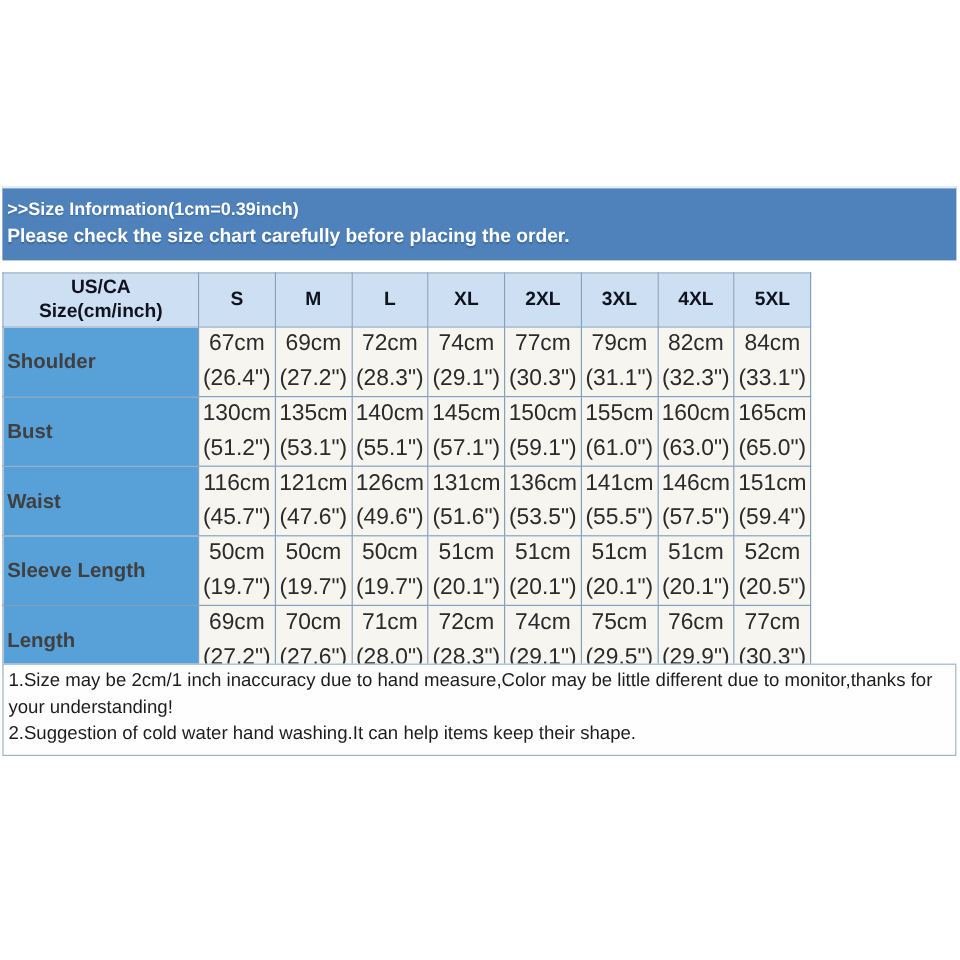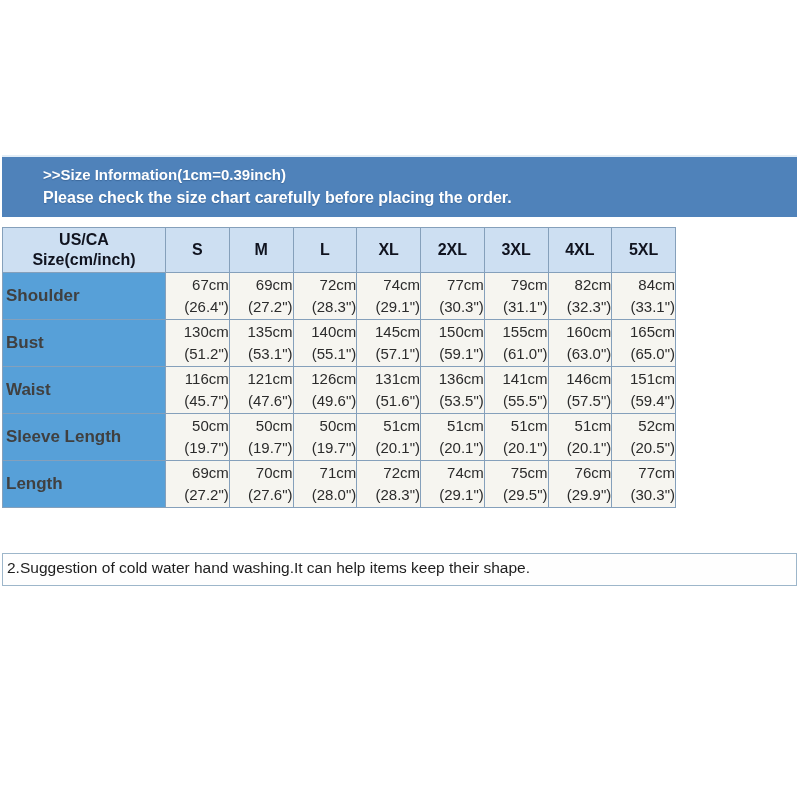--- a/index.html
+++ b/index.html
@@ -9,21 +9,20 @@
     -webkit-font-smoothing:antialiased;
   }
   .page { position:relative; width:800px; height:800px; background:#ffffff; overflow:hidden; }
 
   
   .banner {
     position:absolute; top:155px; left:2px; right:3px;
     background:#4f82ba; color:#ffffff;
     border-top:2px solid #e3eef7;
     box-sizing:border-box;
-    padding-left:37px;
   }
   .banner-line1 {
     font-size:15px; font-weight:bold; padding:9px 4px 3px 4px;
     text-shadow:0 1px 1px rgba(30,60,100,.35);
   }
   .banner-line2 {
     font-size:16px; font-weight:bold; padding:3px 4px 10px 4px;
     text-shadow:0 1px 1px rgba(30,60,100,.35);
   }
 
@@ -43,21 +42,21 @@
   }
   .size-table .corner { font-size:16px; }
   .size-table .ukau-label, .size-table .ukau-val {
     background:#cddff2; color:#10131f; font-weight:bold; font-size:15px; height:25px;
   }
   .size-table .m-label {
     background:#57a0d8; color:#404040; font-weight:bold; font-size:17px;
     text-align:left; padding-left:3px; height:46px;
   }
   .size-table .m-cell {
-    background:#f6f5f0; color:#2b2b2b; font-size:15px; line-height:1.5; height:46px;text-align:right;
+    background:#f6f5f0; color:#2b2b2b; font-size:19px; line-height:1.5; height:46px;
   }
 
   
   .attention {
     position:absolute; top:553px; left:2px; right:3px;
     border:1px solid #9db6ca; background:#fefefe;
     box-sizing:border-box;
     color:#1d1d1d; font-size:15.5px; line-height:1.42;
     padding:3px 4px 6px 4px;
   }
@@ -279,16 +278,17 @@
           </td>
         <td class="m-cell">
             <div>77cm</div>
             <div>(30.3")</div>
           </td>
       </tr>
     </tbody>
   </table>
 
   <div class="attention">
+    <div>1.Size may be 2cm/1 inch inaccuracy due to hand measure,Color may be little different due to monitor,thanks for your understanding!</div>
     <div>2.Suggestion of cold water hand washing.It can help items keep their shape.</div>
   </div>
 
 </div>
 
 </body></html>

